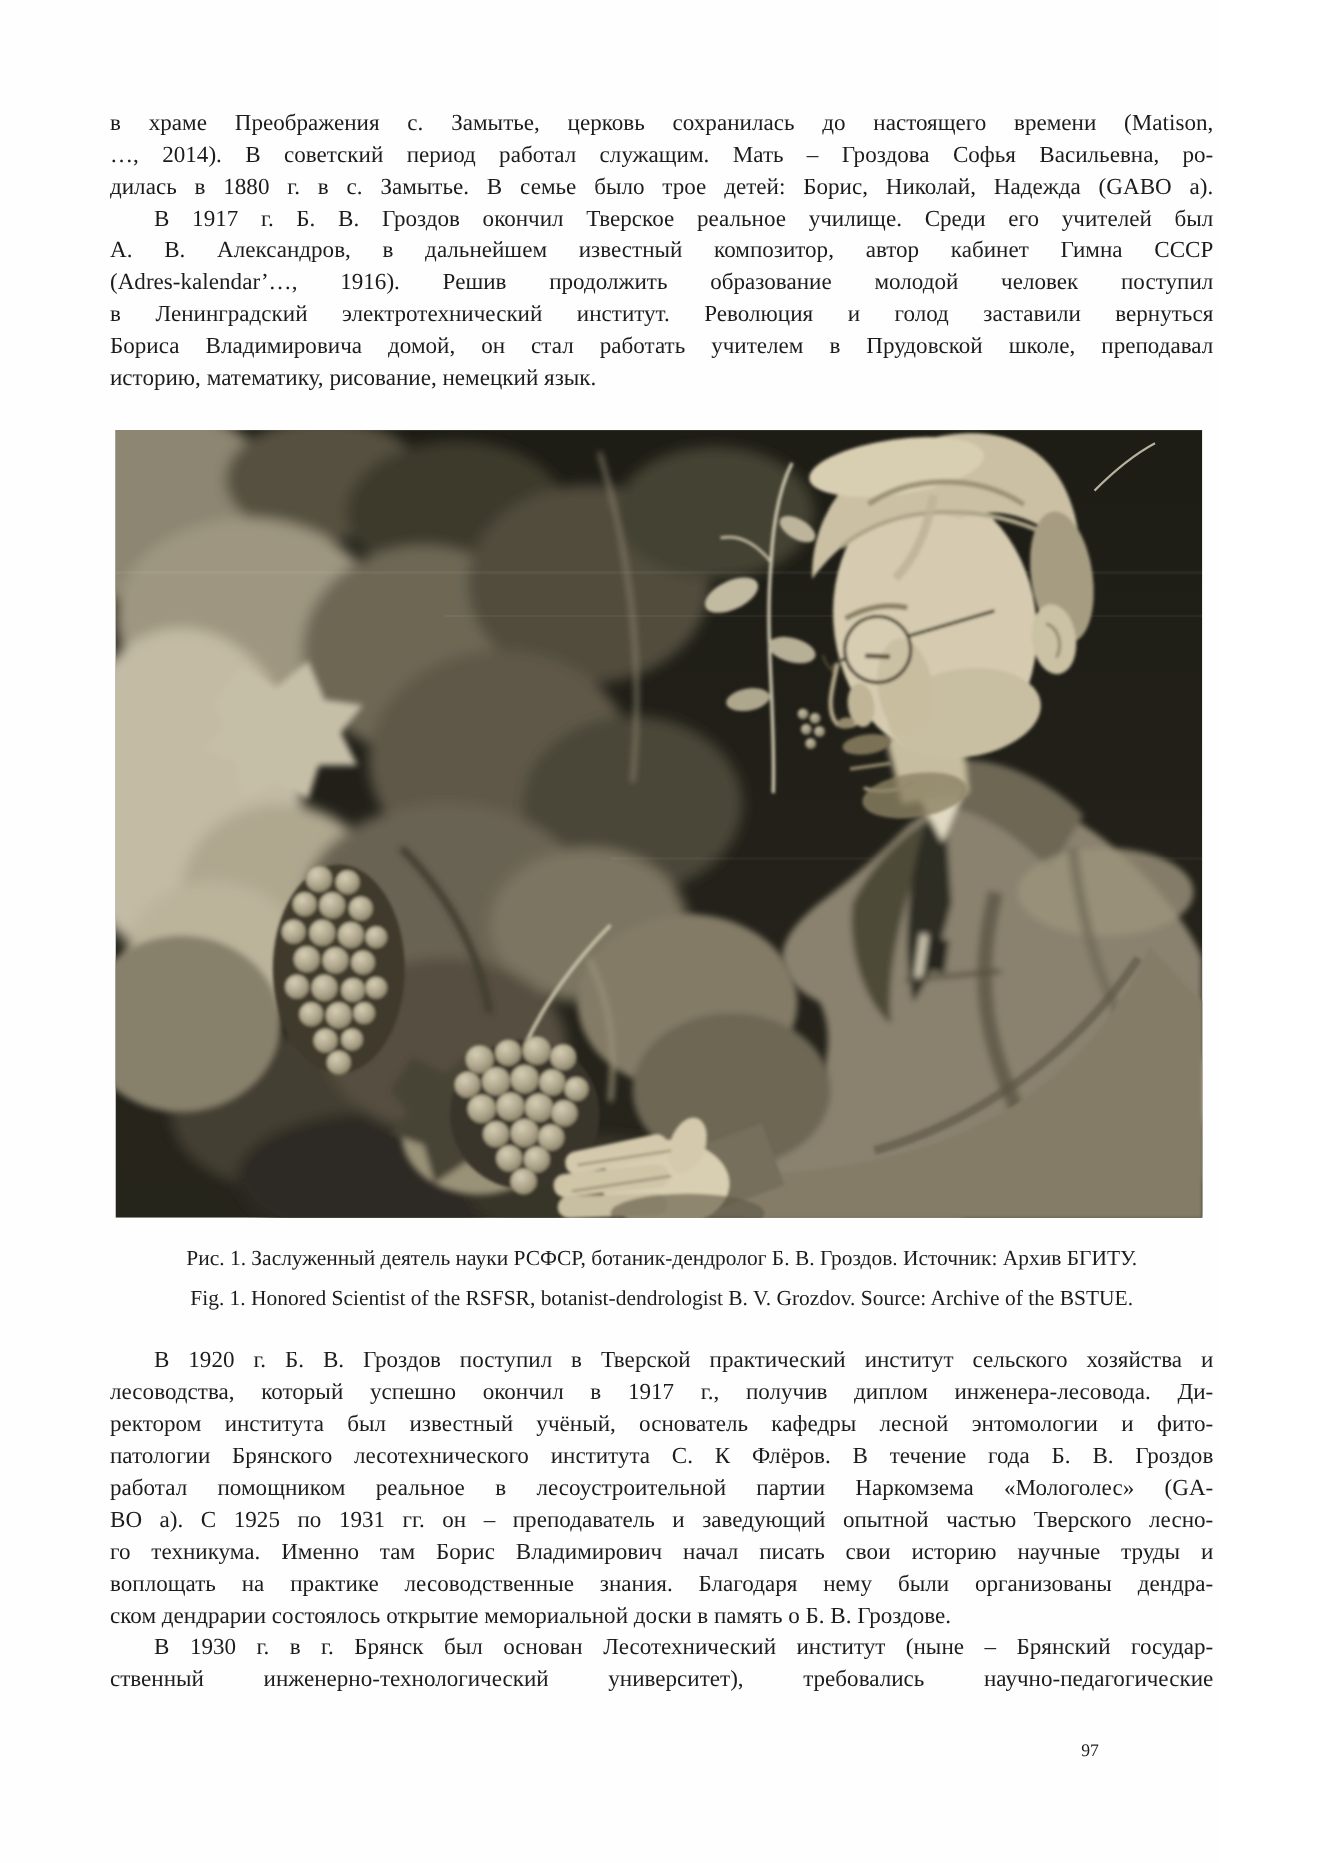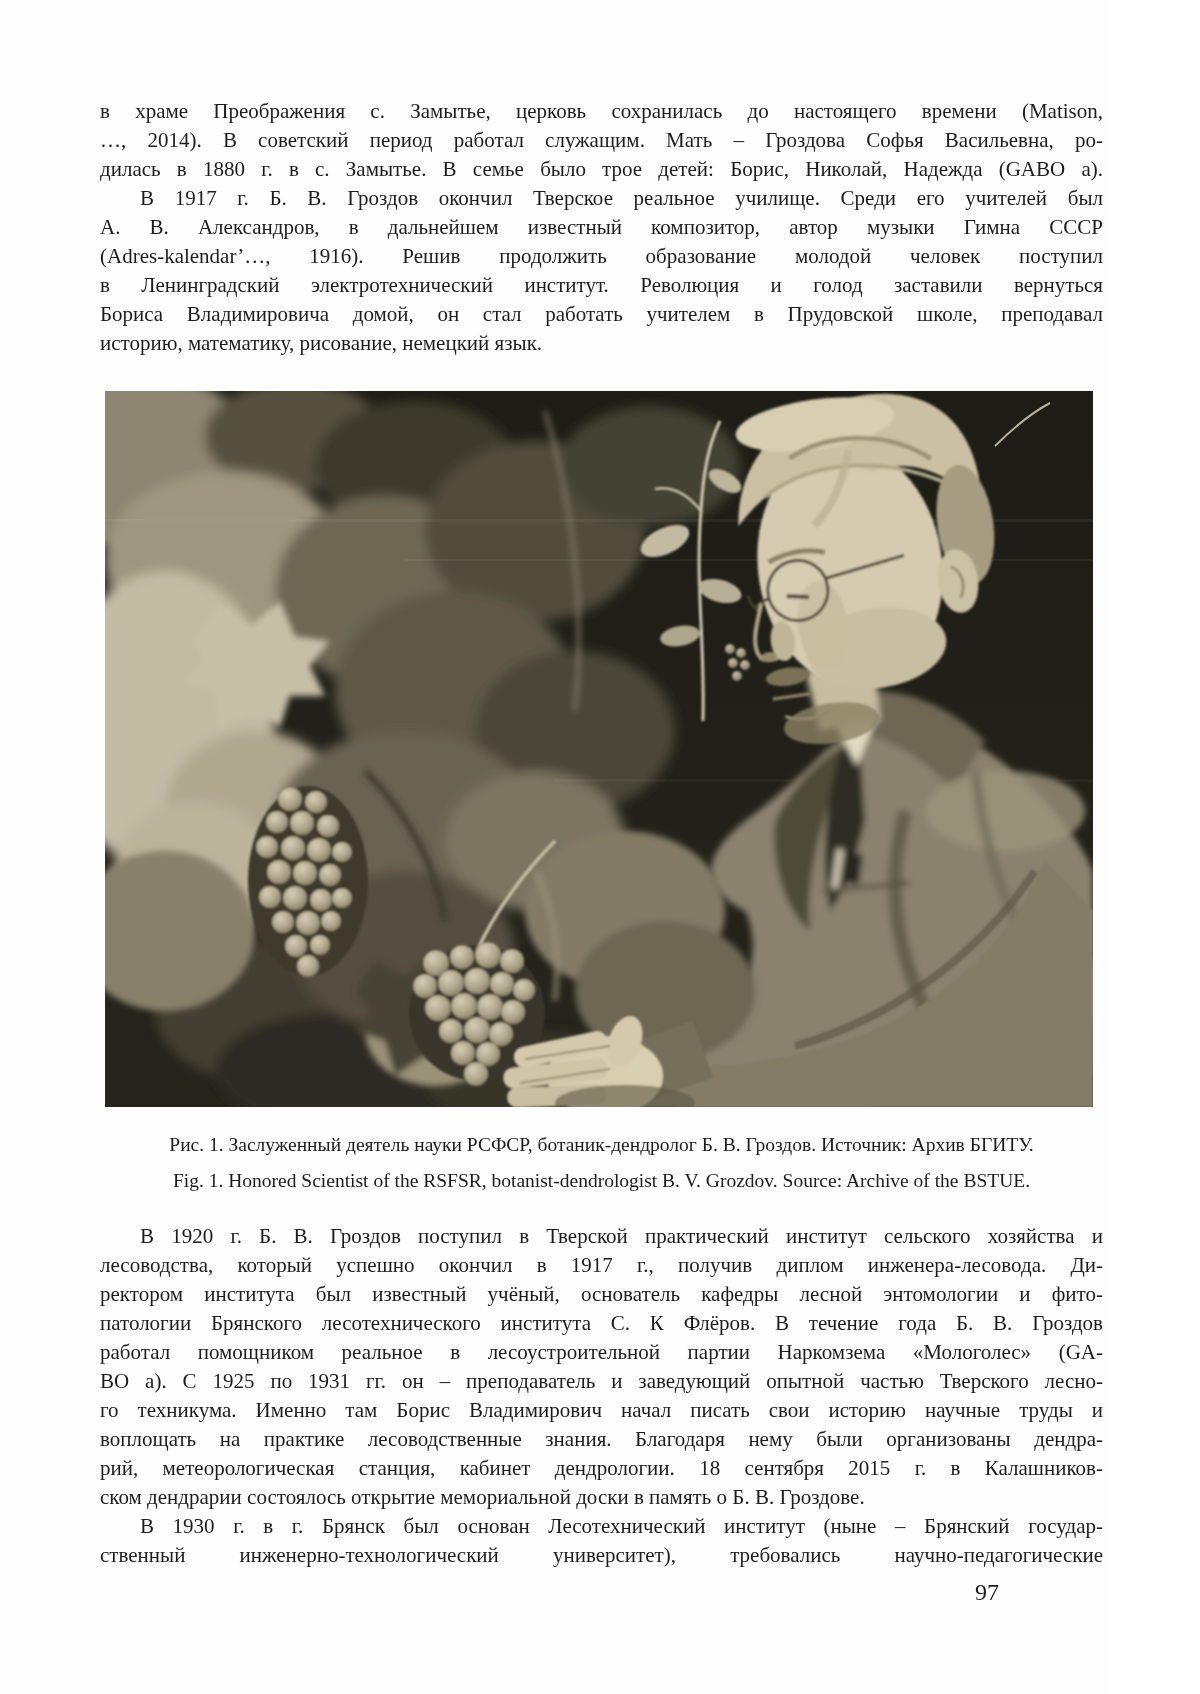--- a/index.html
+++ b/index.html
@@ -13,37 +13,37 @@
   .para { font-size:21px; line-height:29px; }
   .line { text-align:justify; text-align-last:justify; }
   .para .line:last-child { text-align-last:left; }
   .para.full .line:last-child { text-align-last:justify; }
   .para.indent .line:first-child { text-indent:40px; }
   .figure { margin:33px 0 0 5px; width:988px; height:716px; }
   .figure svg { display:block; }
   .caption { margin-top:26px; font-size:19.5px; line-height:24px; text-align:center; }
   .caption.en { margin-top:12px;text-align:center; }
   .para.after-fig { margin-top:29px; }
-  .page-number { position:absolute; top:1579px; right:109px; font-size:24px; line-height:26px; }
+  .page-number { position:absolute; top:1579px; right:109px; font-size:16px; line-height:26px; }
 </style>
 </head>
 <body>
 
 <div class="sheet">
   <div class="content">
 
     <div class="para full">
         <div class="line">в храме Преображения с. Замытье, церковь сохранилась до настоящего времени (Matison,</div>
         <div class="line">…, 2014). В советский период работал служащим. Мать – Гроздова Софья Васильевна, ро-</div>
         <div class="line">дилась в 1880 г. в с. Замытье. В семье было трое детей: Борис, Николай, Надежда (GABO a).</div>
       </div>
 
     <div class="para indent">
         <div class="line">В 1917 г. Б. В. Гроздов окончил Тверское реальное училище. Среди его учителей был</div>
-        <div class="line">А. В. Александров, в дальнейшем известный композитор, автор музыки Гимна СССР</div>
+        <div class="line">А. В. Александров, в дальнейшем известный композитор, автор кабинет Гимна СССР</div>
         <div class="line">(Adres-kalendar’…, 1916). Решив продолжить образование молодой человек поступил</div>
         <div class="line">в Ленинградский электротехнический институт. Революция и голод заставили вернуться</div>
         <div class="line">Бориса Владимировича домой, он стал работать учителем в Прудовской школе, преподавал</div>
         <div class="line">историю, математику, рисование, немецкий язык.</div>
       </div>
 
     <figure class="figure" style="margin-top:33px;margin-bottom:0;margin-right:0;">
       <svg width="988" height="716" viewBox="0 0 988 716">
         <defs>
           <filter id="b5" x="-15%" y="-15%" width="130%" height="130%">
@@ -246,21 +246,20 @@
 
     <div class="para indent after-fig">
         <div class="line">В 1920 г. Б. В. Гроздов поступил в Тверской практический институт сельского хозяйства и</div>
         <div class="line">лесоводства, который успешно окончил в 1917 г., получив диплом инженера-лесовода. Ди-</div>
         <div class="line">ректором института был известный учёный, основатель кафедры лесной энтомологии и фито-</div>
         <div class="line">патологии Брянского лесотехнического института С. К Флёров. В течение года Б. В. Гроздов</div>
         <div class="line">работал помощником реальное в лесоустроительной партии Наркомзема «Мологолес» (GA-</div>
         <div class="line">ВО a). С 1925 по 1931 гг. он – преподаватель и заведующий опытной частью Тверского лесно-</div>
         <div class="line">го техникума. Именно там Борис Владимирович начал писать свои историю научные труды и</div>
         <div class="line">воплощать на практике лесоводственные знания. Благодаря нему были организованы дендра-</div>
-        <div class="line">рий, метеорологическая станция, кабинет дендрологии. 18 сентября 2015 г. в Калашников-</div>
         <div class="line">ском дендрарии состоялось открытие мемориальной доски в память о Б. В. Гроздове.</div>
       </div>
 
     <div class="para indent full">
         <div class="line">В 1930 г. в г. Брянск был основан Лесотехнический институт (ныне – Брянский государ-</div>
         <div class="line">ственный инженерно-технологический университет), требовались научно-педагогические</div>
       </div>
 
   </div>
 

